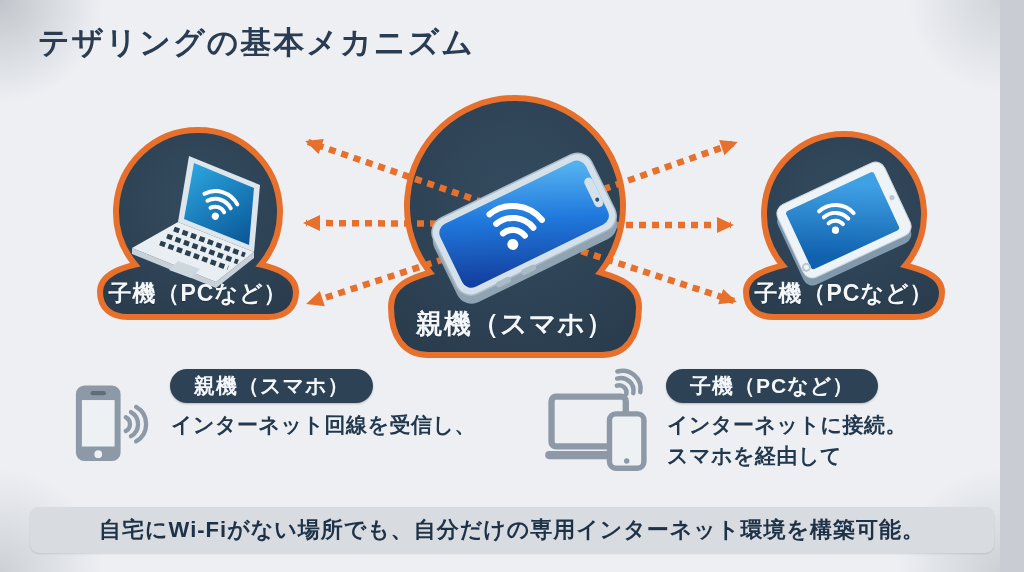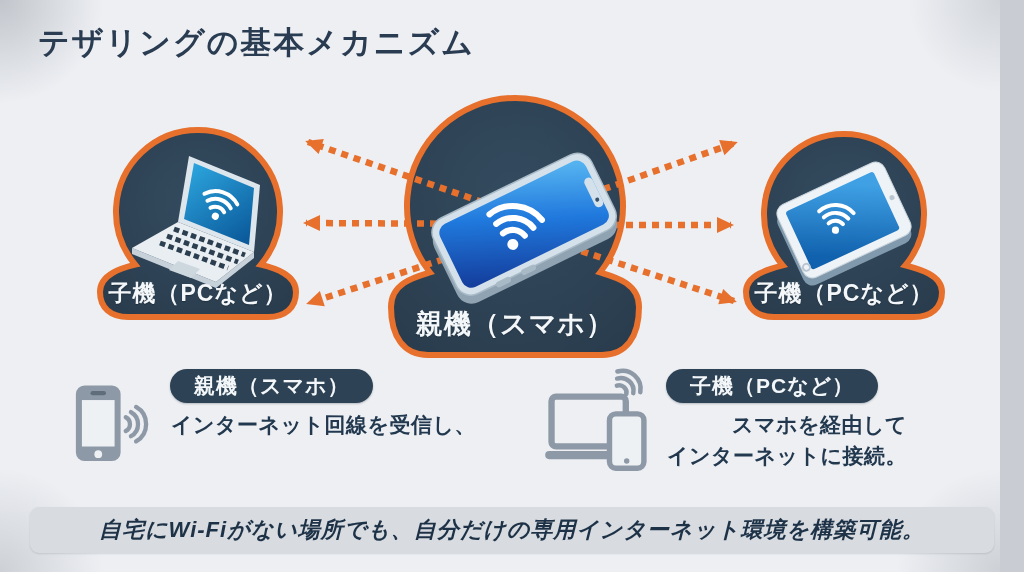--- a/index.html
+++ b/index.html
@@ -22,27 +22,26 @@
   .bubble-label{
     text-align:center;color:#f4f7f9;font-weight:bold;letter-spacing:1px;
     text-shadow:0 1px 1px rgba(0,0,0,.25);
   }
   .pill{
     height:34px;border-radius:18px;background:#2d4254;color:#f4f7f9;
     font-size:21px;font-weight:bold;display:inline-flex;align-items:center;
     padding:0 24px;letter-spacing:1px;box-shadow:0 1px 2px rgba(20,30,40,.25);
   }
   .desc{
-    font-size:21px;font-weight:bold;color:#22384e;line-height:31px;letter-spacing:.5px;text-align:right;
+    font-size:21px;font-weight:bold;color:#22384e;line-height:31px;letter-spacing:.5px;
   }
   .banner{
     left:30px;top:507px;width:964px;height:46px;border-radius:9px;background:#d8dbe0;
     display:flex;align-items:center;justify-content:center;
     box-shadow:0 1px 2px rgba(20,30,40,.12);
-    font-style:italic;
   }
   .banner-text{font-size:22px;font-weight:bold;color:#1d3247;letter-spacing:1px;}
 </style>
 </head>
 <body>
 
 <div class="stage">
 
   <svg width="0" height="0" aria-hidden="true">
     <defs>
@@ -163,22 +162,22 @@
         <path d="M 92 7 A 14 14 0 0 1 92 31"></path>
         <path d="M 98 2 A 20 20 0 0 1 98 36"></path>
       </g>
       <rect x="8" y="25" width="82" height="55" rx="5" stroke="#8d99a6" stroke-width="7" fill="none"></rect>
       <rect x="1" y="85" width="94" height="9" rx="4.5" fill="#8d99a6"></rect>
       <rect x="72" y="44" width="38" height="60" rx="7" fill="#eef1f4" stroke="#8d99a6" stroke-width="6"></rect>
       <circle cx="91" cy="96" r="3" fill="#8d99a6"></circle>
     </svg>
     <div class="abs pill" style="left:666px;top:369px">子機（PCなど）</div>
     <div class="abs desc" style="left:667px;top:409px">
+      <div>インターネットに接続。</div>
       <div>スマホを経由して</div>
-      <div>インターネットに接続。</div>
     </div>
   </div>
 
   <div class="abs banner">
     <span class="banner-text">自宅にWi-Fiがない場所でも、自分だけの専用インターネット環境を構築可能。</span>
   </div>
 
 </div>
 
 </body></html>

